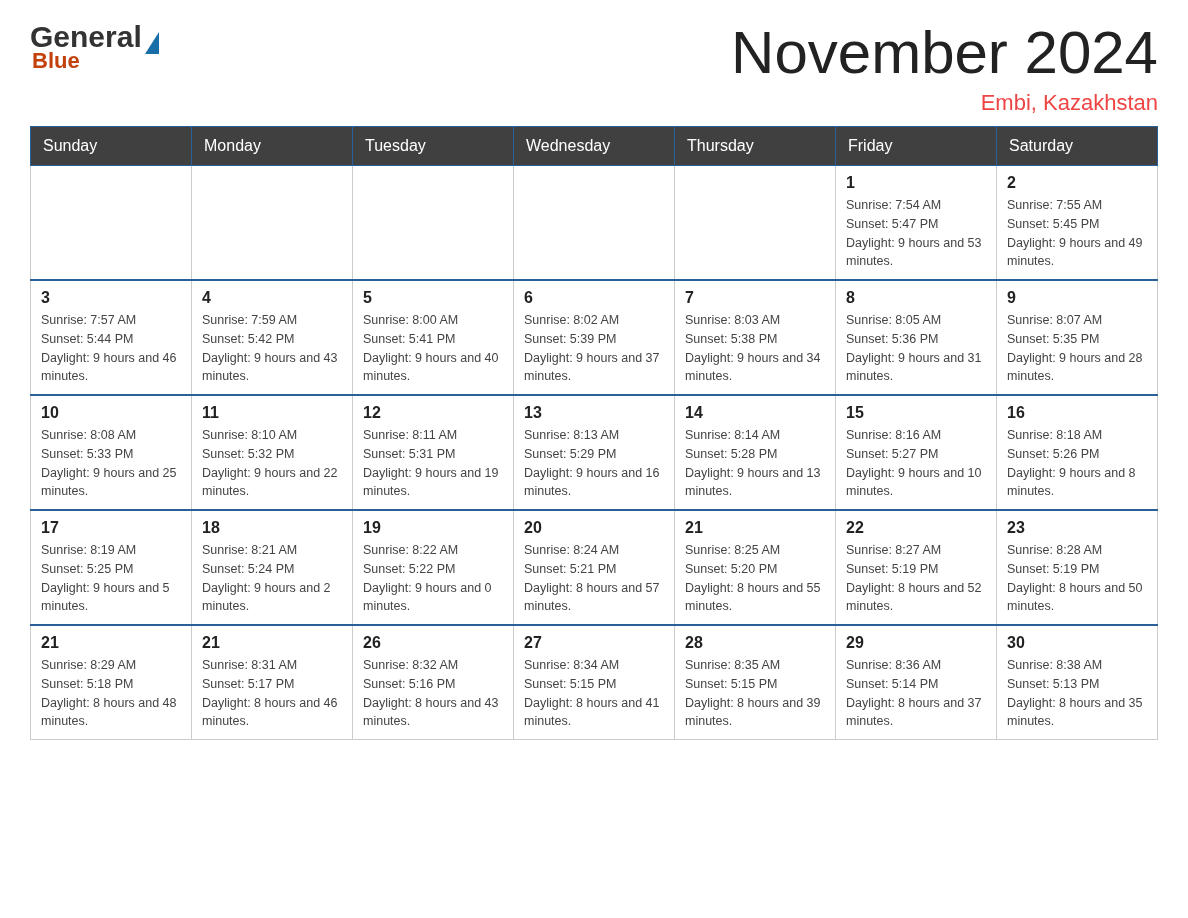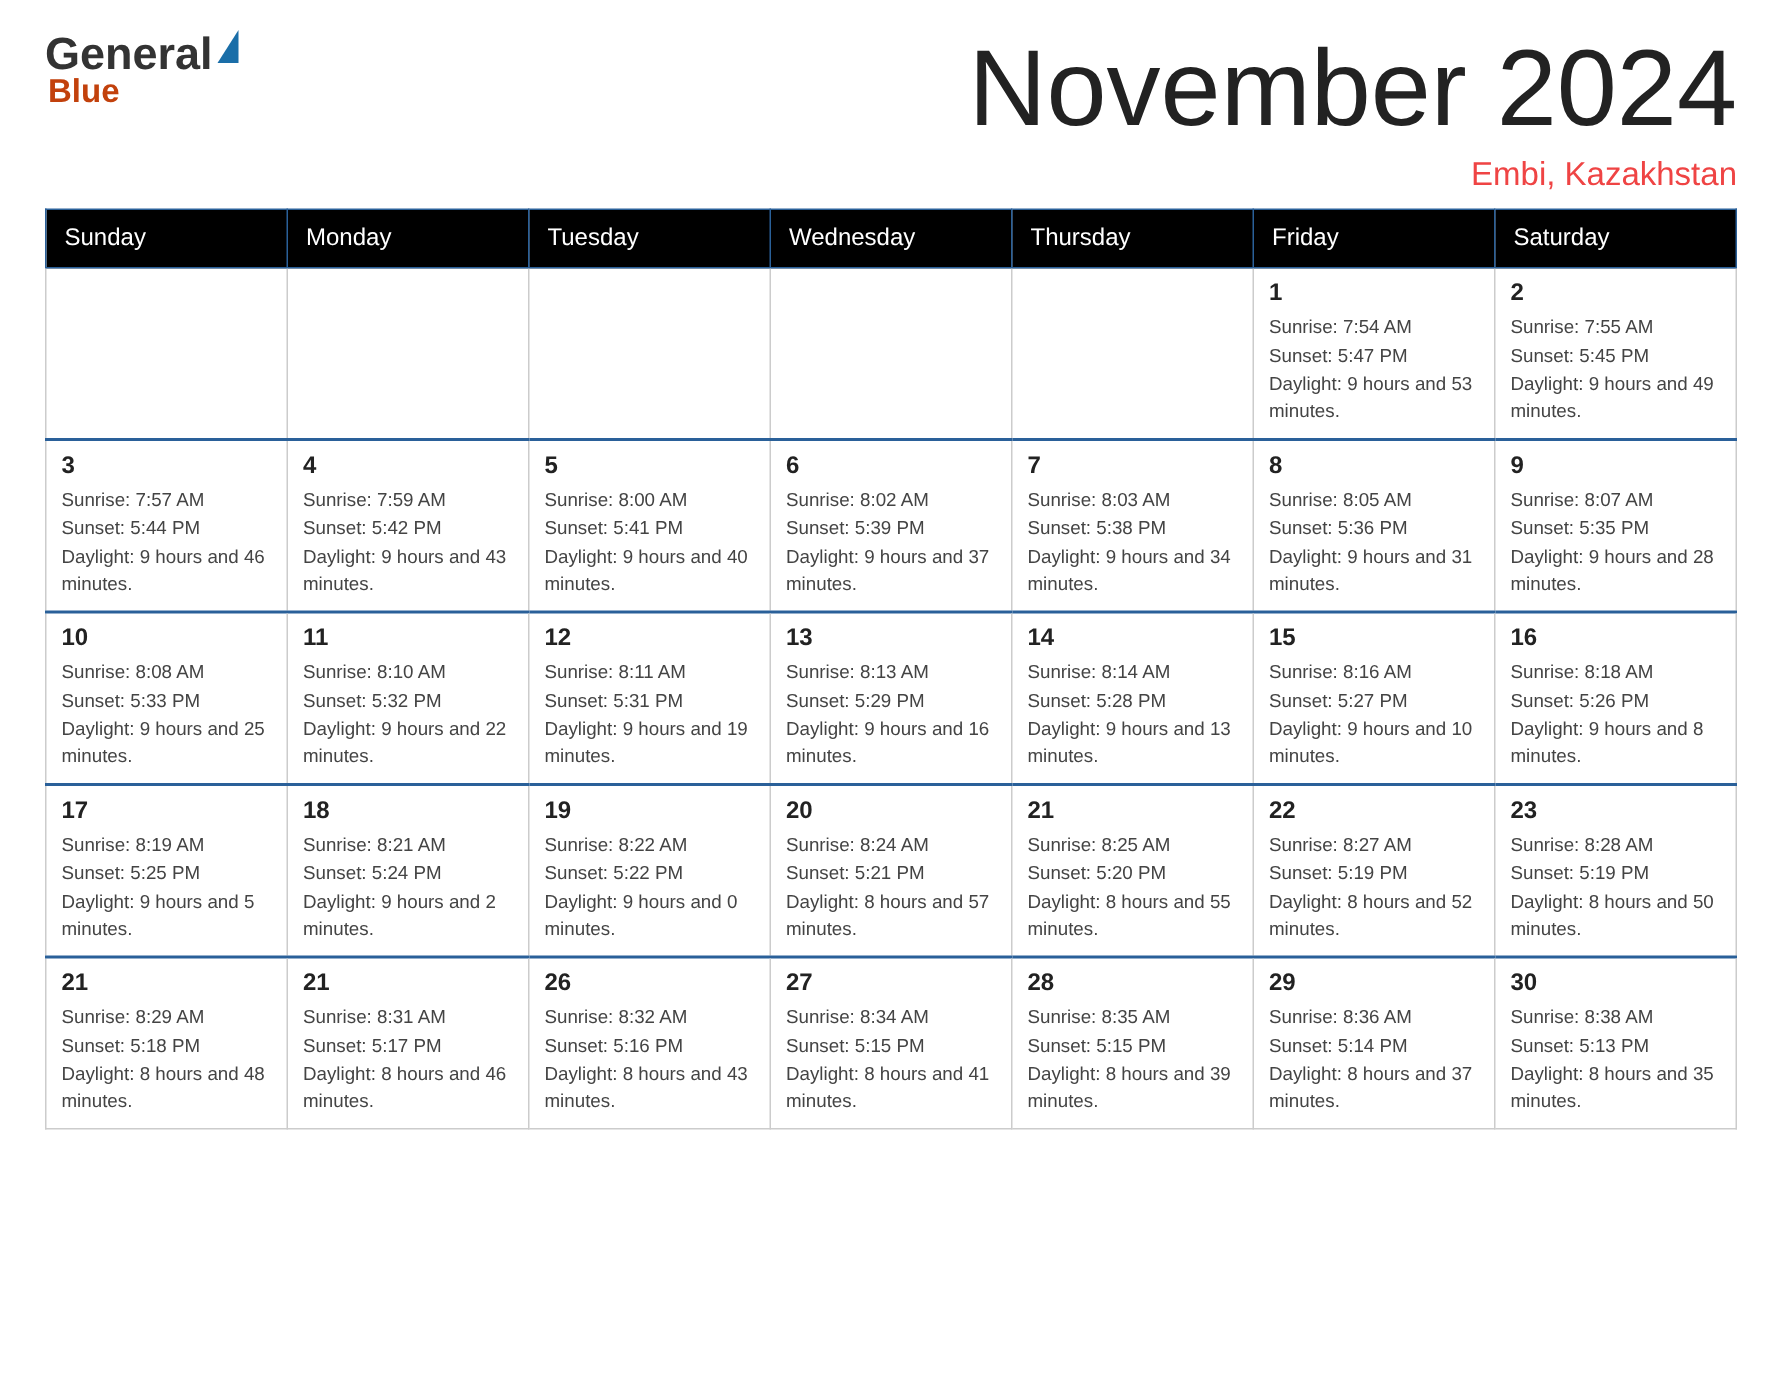--- a/index.html
+++ b/index.html
@@ -18,37 +18,37 @@
     }
     .logo {
       display: flex;
       flex-direction: column;
       align-items: flex-start;
     }
     .title-block {
       text-align: right;
     }
     .main-title {
-      font-size: 72px;
+      font-size: 60px;
       font-weight: normal;
       color: #222;
       line-height: 1.1;
     }
     .subtitle {
       font-size: 22px;
       color: #ef4444;
       margin-top: 4px;
     }
     .calendar-table {
       width: 100%;
       border-collapse: collapse;
       margin-top: 10px;
     }
     .calendar-table th {
-      background-color: #000000;
+      background-color: #404040;
       color: #fff;
       font-size: 16px;
       font-weight: normal;
       padding: 10px 12px;
       text-align: left;
       border: 1px solid #2a6099;
     }
     .calendar-table td {
       vertical-align: top;
       padding: 8px 10px;
@@ -76,21 +76,21 @@
     }
     .empty-cell {
       background: #f9f9f9;
     }
   </style>
 </head>
 <body>
 
 <div class="header">
   <div class="logo">
-  <div style="display:flex;align-items:flex-start;">
+  <div style="display:flex;align-items:flex-end;">
     <span style="font-size:30px;font-weight:bold;color:#333;">General</span>
     <div style="display:inline-block;width:0;height:0;border-left:14px solid transparent;border-right:0px solid transparent;border-bottom:22px solid #1a6ea8;margin-left:3px;margin-bottom:0px;"></div>
   </div>
   <div style="font-size:22px;font-weight:bold;color:#c2410c;margin-left:2px;margin-top:-6px;">Blue</div>
 </div>
   <div class="title-block">
     <div class="main-title">November 2024</div>
     <div class="subtitle">Embi, Kazakhstan</div>
   </div>
 </div>

